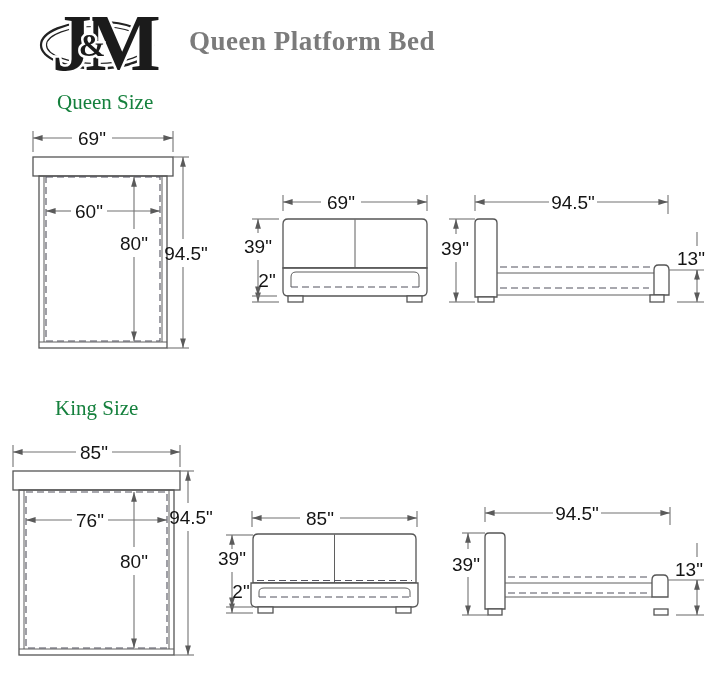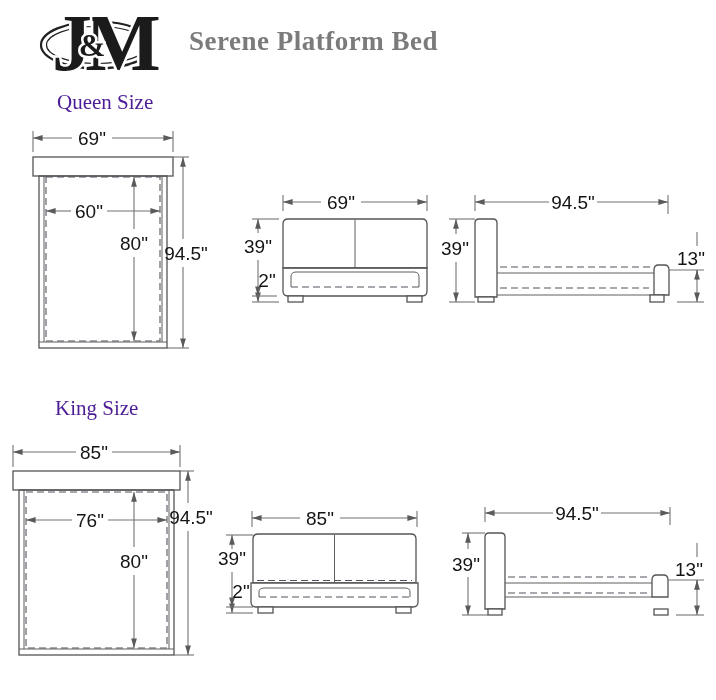--- a/index.html
+++ b/index.html
@@ -1,21 +1,21 @@
 <!DOCTYPE html>
 <html><head>
 <meta charset="utf-8">
 <style>
   html,body{margin:0;padding:0;background:#fff;}
   #canvas{position:relative;width:716px;height:700px;background:#fff;overflow:hidden;
           font-family:"Liberation Sans",sans-serif;}
   .abs{position:absolute;}
   #title{left:189px;top:26px;font-family:"Liberation Serif",serif;font-weight:bold;
          font-size:27px;color:#7b7b7b;letter-spacing:.5px;}
-  .size-label{font-family:"Liberation Serif",serif;font-size:21px;color:#4c1d95;}
+  .size-label{font-family:"Liberation Serif",serif;font-size:21px;color:#15803d;}
   #queen-label{left:57px;top:90px;}
   #king-label{left:55px;top:396px;}
   svg{position:absolute;overflow:visible;}
   .outline{fill:none;stroke:#555;stroke-width:1.3;}
   .outline-f{fill:#fff;stroke:#555;stroke-width:1.3;}
   .thin{fill:none;stroke:#5f5f5f;stroke-width:1;}
   .dash{fill:none;stroke:#52525e;stroke-width:1.1;stroke-dasharray:7 4;}
   .dim{fill:none;stroke:#737373;stroke-width:1.1;}
   .dimtext{font:19px "Liberation Sans",sans-serif;fill:#141414;text-anchor:middle;}
   .logo-letter{font-family:"Liberation Serif",serif;font-weight:bold;fill:#1b1b1b;
@@ -32,21 +32,21 @@
         <path d="M0,1 L10,4 L0,7 Z" fill="#5a5a5a"></path>
       </marker>
     </defs>
     <ellipse cx="61" cy="43" rx="56" ry="23.5" fill="none" stroke="#222" stroke-width="2.2"></ellipse>
     <ellipse cx="61" cy="43" rx="50.5" ry="18.5" fill="none" stroke="#222" stroke-width="1.2"></ellipse>
     <text class="logo-letter" x="87" y="68" font-size="80">M</text>
     <text class="logo-letter" x="36" y="68" font-size="80">J</text>
     <text class="logo-letter" x="56" y="54" font-size="32" stroke-width="3.5">&amp;</text>
   </svg>
 
-  <div class="abs" id="title">Serene Platform Bed</div>
+  <div class="abs" id="title">Queen Platform Bed</div>
   <div class="abs size-label" id="queen-label">Queen Size</div>
   <div class="abs size-label" id="king-label">King Size</div>
 
   <svg style="left:14px;top:125px;" width="215" height="230">
     <line class="dim" x1="19" y1="6" x2="19" y2="27"></line>
     <line class="dim" x1="159" y1="6" x2="159" y2="27"></line>
     <line class="dim" x1="58" y1="13" x2="19" y2="13" marker-end="url(#arr)"></line>
     <line class="dim" x1="98" y1="13" x2="159" y2="13" marker-end="url(#arr)"></line>
     <text class="dimtext" x="78" y="19.5">69"</text>
 

